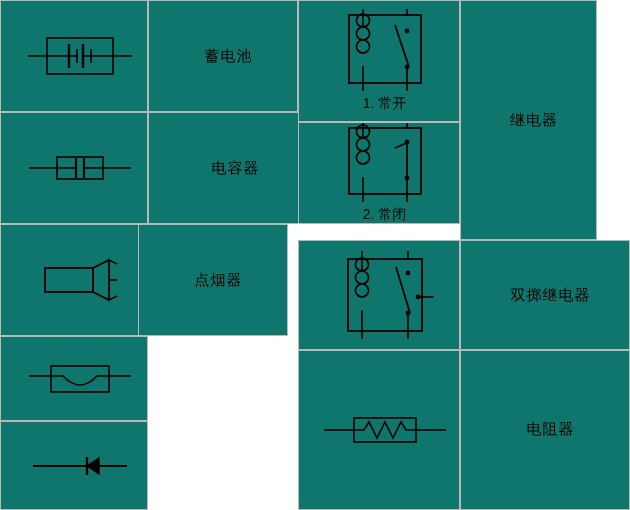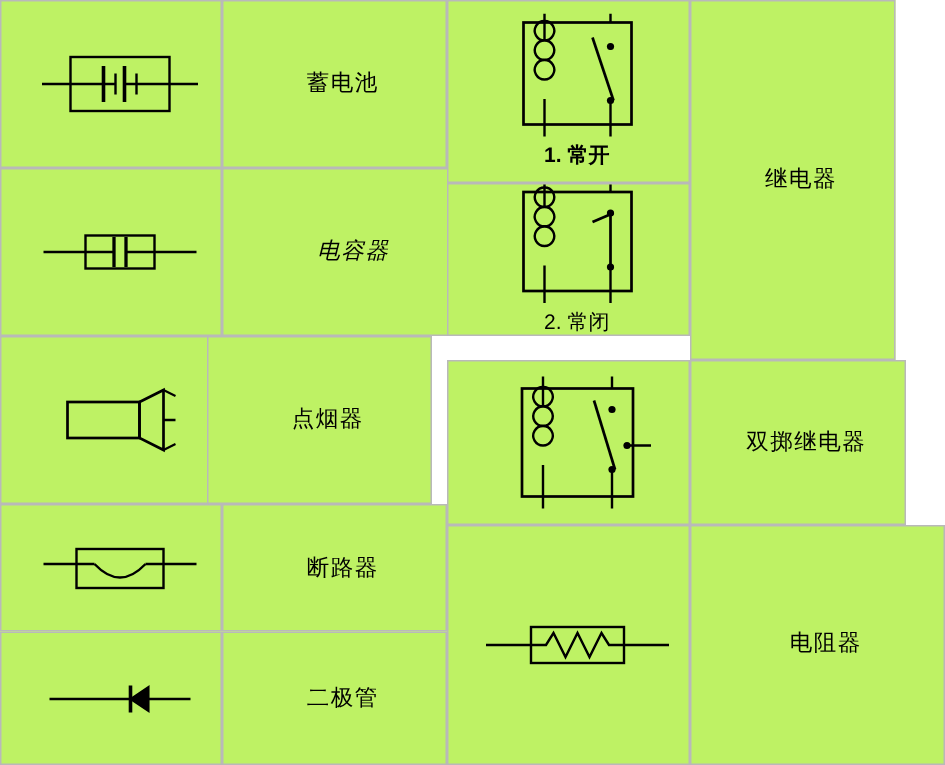--- a/index.html
+++ b/index.html
@@ -17,21 +17,21 @@
     position: relative;
     width: 630px;
     height: 510px;
     background: #ffffff;
   }
   
   .cell {
     position: absolute;
     box-sizing: border-box;
     border: 1px solid #b9b9b9;
-    background: #bef264;
+    background: #0f766e;
     display: flex;
     align-items: center;
     justify-content: center;
     overflow: hidden;
     padding-left: 11px;
   }
   .label {
     font-size: 15px;
     color: #000000;
     letter-spacing: 1px;
@@ -121,34 +121,28 @@
     <svg class="sym" width="110" height="34" viewBox="0 0 110 34">
       <line x1="8" y1="17" x2="102" y2="17" stroke="#000" stroke-width="1.8"></line>
       <path d="M62 17 L74 9 L74 25 Z" fill="#000" stroke="#000" stroke-width="1.4"></path>
       <line x1="62" y1="8" x2="62" y2="26" stroke="#000" stroke-width="2.4"></line>
     </svg>
   </div>
 
   <div class="cell" style="left:148px; top:0px; width:150px; height:112px;">
     <span class="label">蓄电池</span>
   </div>
-  <div class="cell" style="left:148px; top:112px; width:164px; height:112px;font-style:italic;">
+  <div class="cell" style="left:148px; top:112px; width:164px; height:112px;">
     <span class="label">电容器</span>
   </div>
   <div class="cell" style="left:138px; top:224px; width:150px; height:112px;">
     <span class="label">点烟器</span>
   </div>
-  <div class="cell" style="left:148px; top:336px; width:150px; height:85px;">
-    <span class="label">断路器</span>
-  </div>
-  <div class="cell" style="left:148px; top:421px; width:150px; height:89px;">
-    <span class="label">二极管</span>
-  </div>
-
-  <div class="cell" style="left:298px; top:0px; width:162px; height:122px;font-weight:bold;">
+
+  <div class="cell" style="left:298px; top:0px; width:162px; height:122px;">
     <div class="symwrap">
       <svg class="sym" width="104" height="86" viewBox="0 0 104 86">
         <rect x="16" y="6" width="72" height="68" fill="none" stroke="#000" stroke-width="1.8"></rect>
 
         <line x1="30" y1="0" x2="30" y2="6" stroke="#000" stroke-width="1.6"></line>
         <line x1="74" y1="0" x2="74" y2="6" stroke="#000" stroke-width="1.6"></line>
 
         <line x1="30" y1="74" x2="30" y2="82" stroke="#000" stroke-width="1.6"></line>
         <line x1="74" y1="74" x2="74" y2="82" stroke="#000" stroke-width="1.6"></line>
 
@@ -212,21 +206,21 @@
       <rect x="34" y="10" width="62" height="24" fill="none" stroke="#000" stroke-width="1.6"></rect>
       <line x1="4" y1="22" x2="34" y2="22" stroke="#000" stroke-width="1.6"></line>
       <line x1="96" y1="22" x2="126" y2="22" stroke="#000" stroke-width="1.6"></line>
       <polyline points="34,22 44,22 49,14 57,30 65,14 73,30 81,14 86,22 96,22" fill="none" stroke="#000" stroke-width="1.6"></polyline>
     </svg>
   </div>
 
   <div class="cell" style="left:460px; top:0px; width:137px; height:240px;">
     <span class="label">继电器</span>
   </div>
-  <div class="cell" style="left:460px; top:240px; width:144px; height:110px;">
+  <div class="cell" style="left:460px; top:240px; width:170px; height:110px;">
     <span class="label">双掷继电器</span>
   </div>
   <div class="cell" style="left:460px; top:350px; width:170px; height:160px;font-family:Liberation Serif, serif;">
     <span class="label">电阻器</span>
   </div>
 
   <span class="wm"></span>
 </div>
 
 </body></html>

